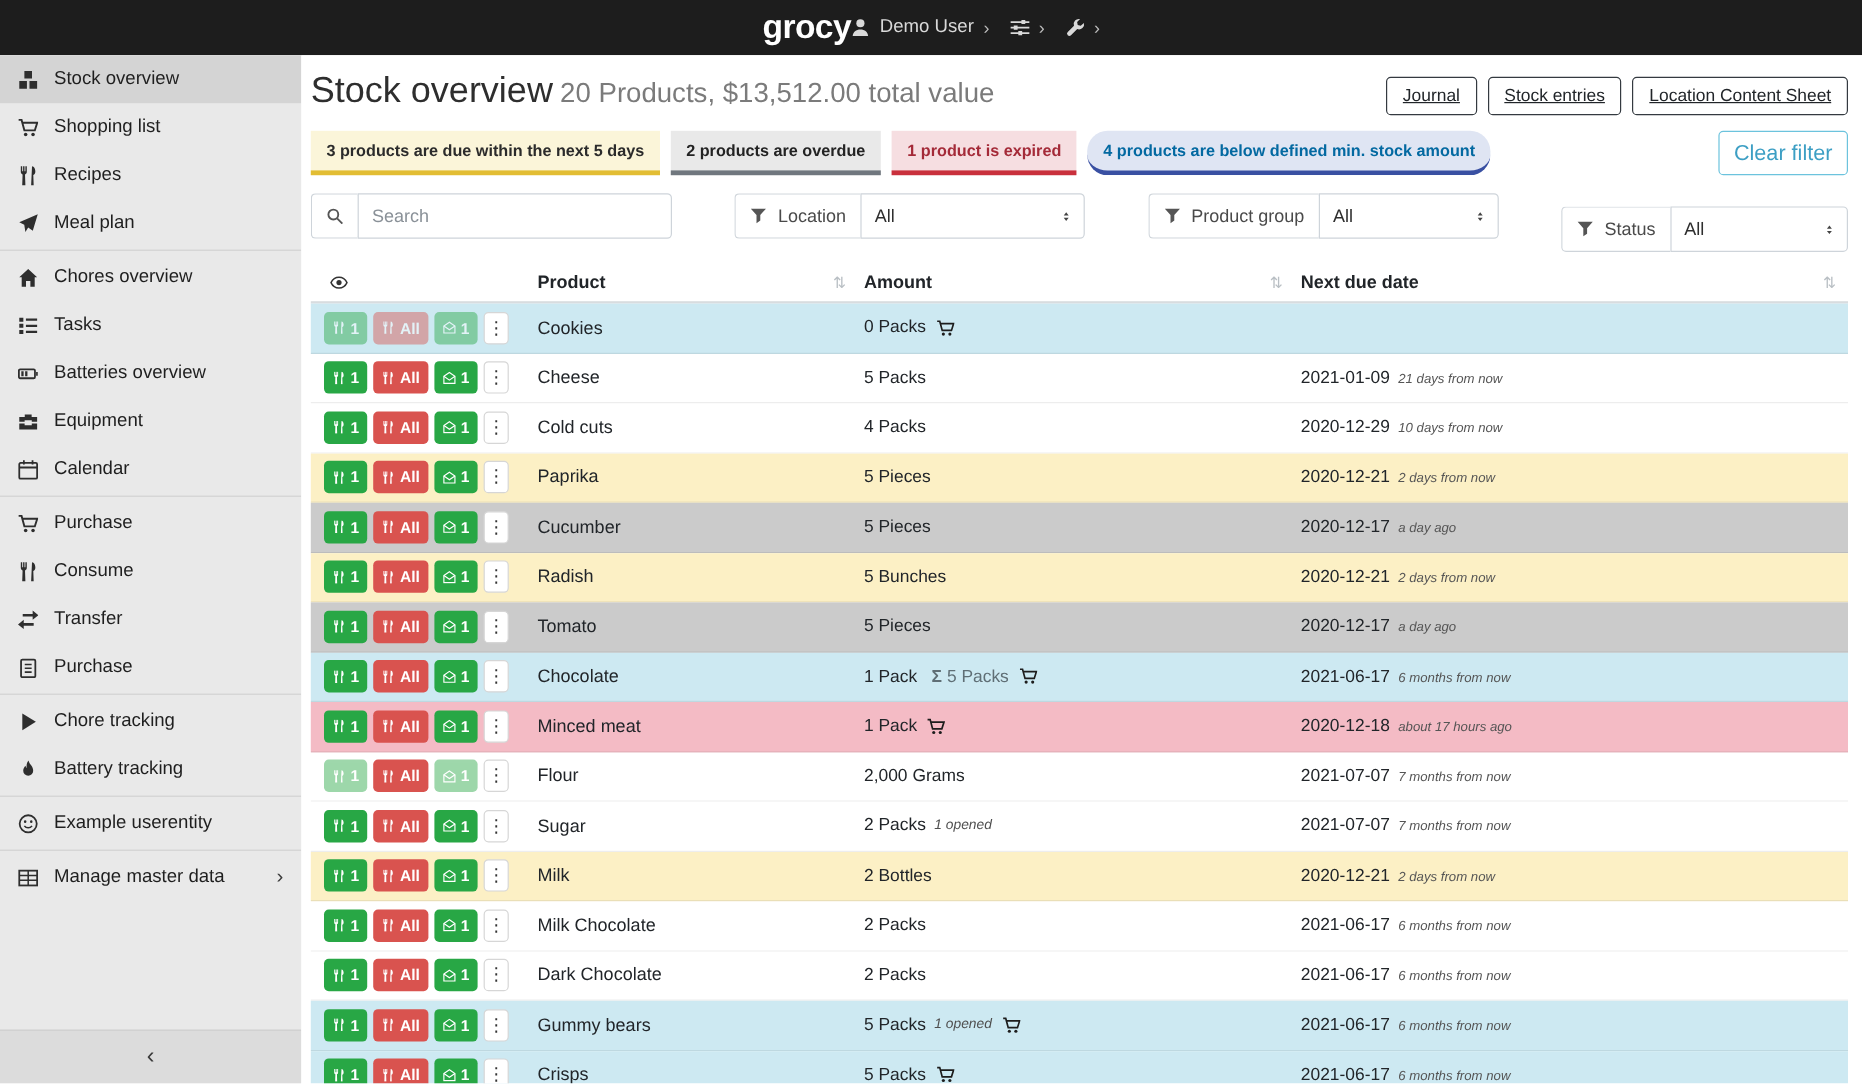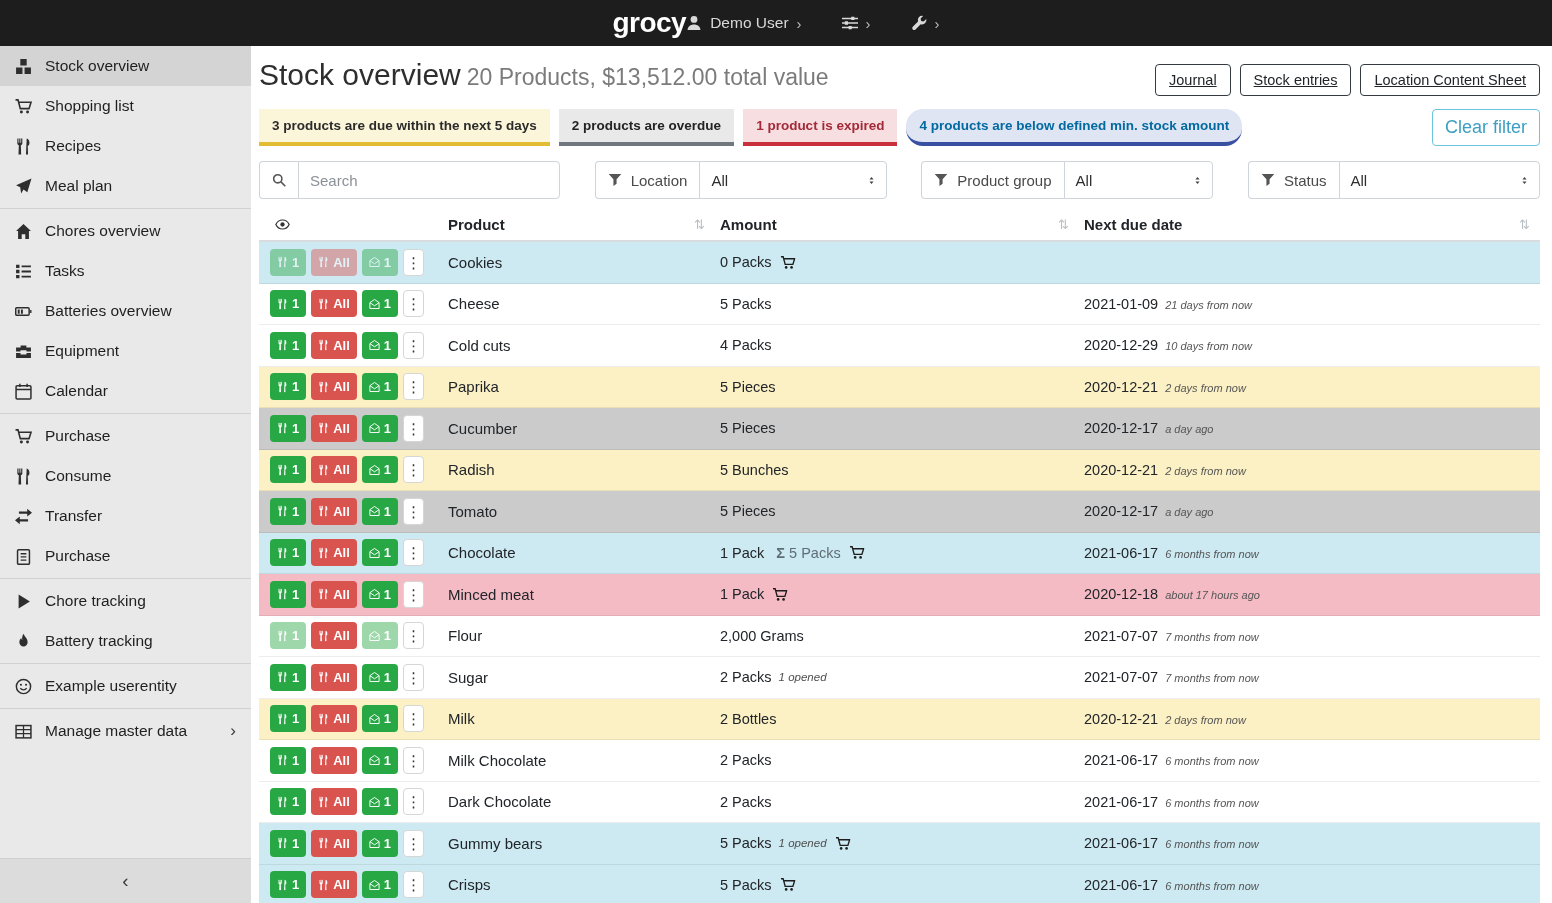--- a/index.html
+++ b/index.html
@@ -3,21 +3,21 @@
 <meta charset="utf-8">
 <style>
   * { box-sizing: border-box; margin: 0; padding: 0; }
   html,body { width:1552px; height:903px; overflow:hidden; background:#fff;
     font-family:"Liberation Sans", sans-serif; color:#212529; }
   .app { display:grid; grid-template-columns:251px 1301px; grid-template-rows:46px 857px; width:1552px; height:903px; }
 
   
   .topbar { grid-column:1/3; background:#1d1d1d; display:flex; align-items:center; justify-content:center; padding:0 16px; }
   .brand { color:#fff; font-size:28px; font-weight:800; letter-spacing:-0.5px; }
-  .topbar-right { display:flex; align-items:center; gap:40px; }
+  .topbar-right { display:flex; align-items:center; gap:17px; }
   .top-item { display:flex; align-items:center; gap:8px; color:#d9d9d9; font-size:15.5px; cursor:pointer; }
   .top-item svg { width:16px; height:16px; color:#d9d9d9; }
   .chev { color:#bdbdbd; font-size:15px; line-height:1; }
 
   
   .sidebar { background:#e9e9e9; position:relative; overflow:hidden; }
   .side-item { display:flex; align-items:center; gap:11px; height:40px; padding:0 15px; font-size:15.5px; color:#1f1f1f; cursor:pointer; }
   .side-item.active { background:#d4d4d4; }
   .side-item .icn { width:19px; height:17px; display:inline-flex; color:#2e2e2e; flex:0 0 19px; }
   .side-item .icn svg { width:17px; height:17px; }
@@ -44,21 +44,21 @@
   .clear-filter { border:1px solid #6cc3dd; color:#3d9fc4; background:#fff; font-size:18px; padding:7px 12px; border-radius:4px; align-self:center; cursor:pointer; font-family:inherit; }
 
   
   .filters { display:flex; justify-content:space-between; margin:0 0 9px; }
   .fgroup { display:flex; height:38px; }
   .fg-label { display:flex; align-items:center; gap:9px; padding:0 12px; background:#fff; border:1px solid #ced4da; border-right:0; border-radius:4px 0 0 4px; color:#4a4a4a; font-size:15px; white-space:nowrap; }
   .fg-label svg { width:14px; height:14px; color:#555; }
   .fg-select { flex:1; display:flex; justify-content:space-between; align-items:center; border:1px solid #ced4da; border-radius:0 4px 4px 0; padding:0 9px 0 11px; font-size:15px; color:#2e2e2e; background:#fff; cursor:pointer; }
   .fg-select svg { width:11px; height:13px; color:#444; }
   .search-group { width:301px; }
-  .g-loc { width:292px; } .g-pg { width:292px; } .g-status { width:292px; }
+  .g-loc { width:292px; } .g-pg { width:292px; } .g-status { width:239px;margin-top:11px; }
   .search-input { flex:1; border:1px solid #ced4da; border-radius:0 4px 4px 0; padding:0 11px; font-size:15px; color:#2e2e2e; outline:none; font-family:inherit; }
   .search-input::placeholder { color:#8a9198; }
 
   
   .t-head, .t-row { display:grid; grid-template-columns:184px 272px 364px 1fr; align-items:center; }
   .t-head { height:34px; border-bottom:2px solid #d8dcdf; font-weight:700; font-size:15px; color:#212529; }
   .th { display:flex; align-items:center; justify-content:space-between; padding:0 10px 0 5px; }
   .th-eye { padding-left:15px; justify-content:flex-start; }
   .th-eye svg { width:17px; height:15px; color:#333; cursor:pointer; }
   .sort { color:#b9bfc4; font-size:13px; font-weight:400; cursor:pointer; }

